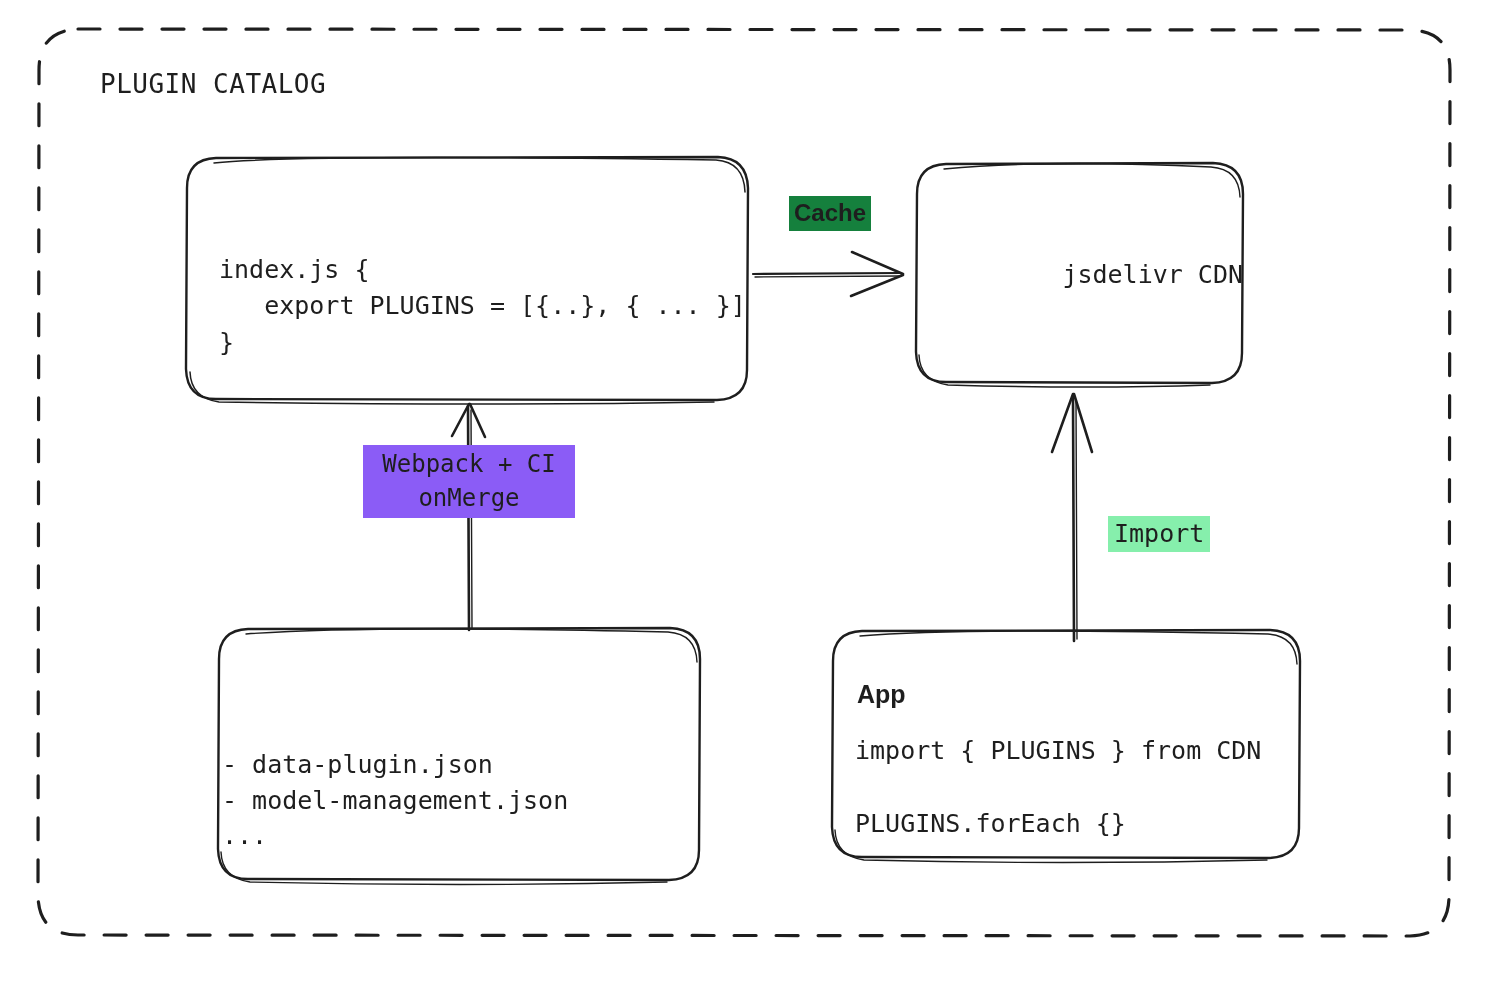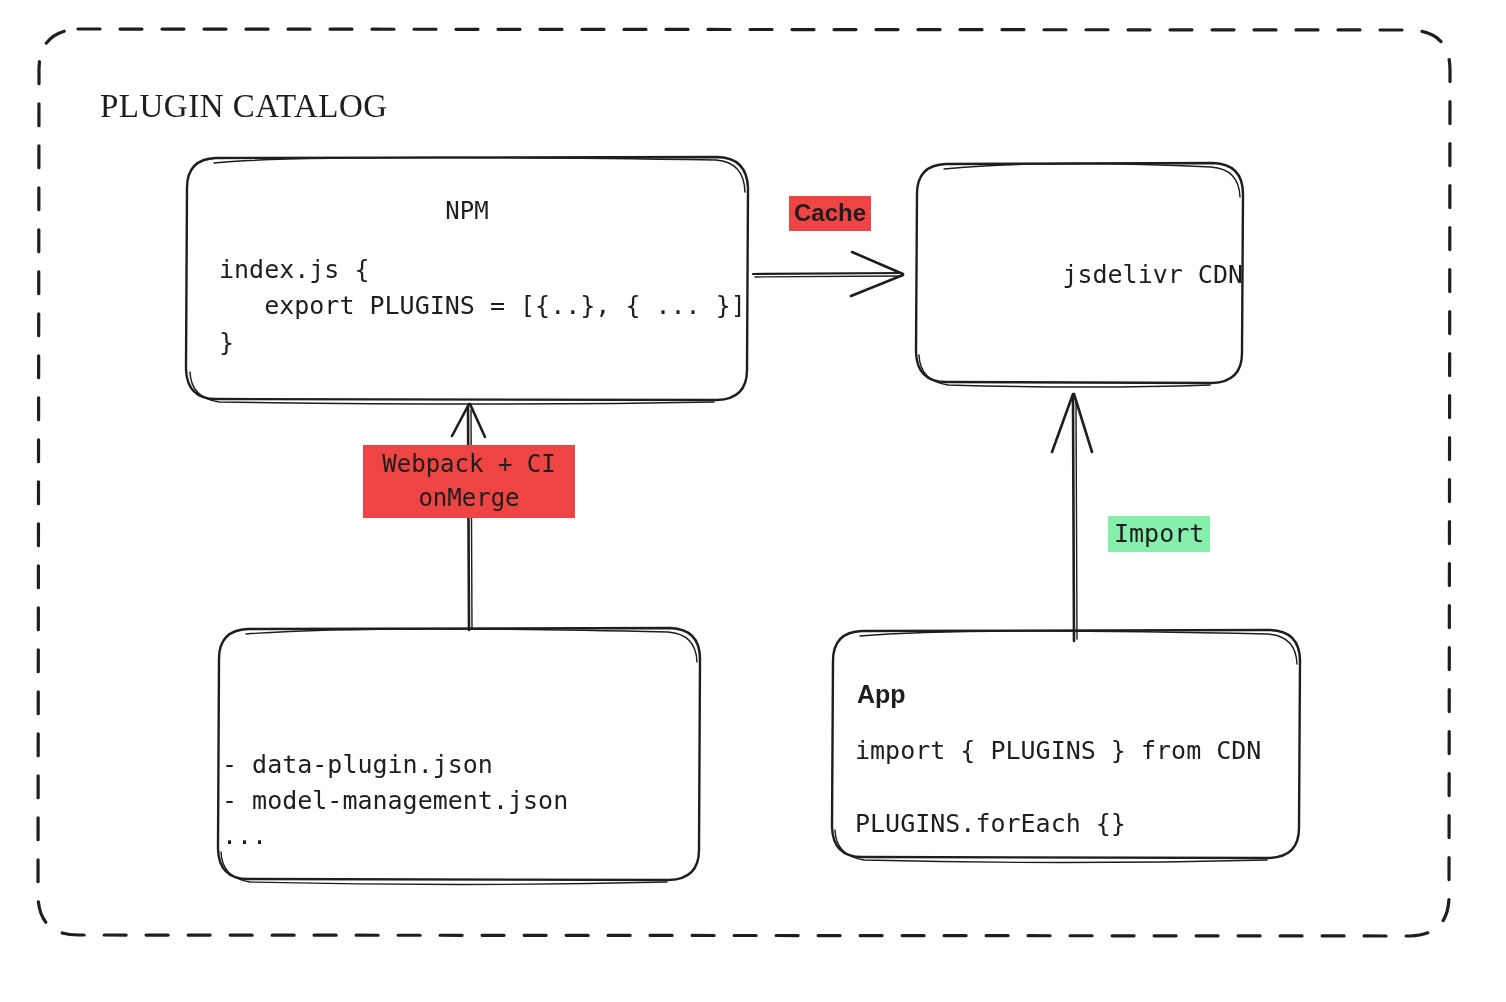--- a/index.html
+++ b/index.html
@@ -37,24 +37,23 @@
     font-family: "DejaVu Sans Mono", monospace;
   }
   .hand {
     font-family: "Liberation Sans", sans-serif;
     font-weight: 600;
   }
 
   
   #frame-title {
     left: 100px;
-    top: 85px;
-    font-size: 33px;
+    top: 68px;
+    font-size: 26px;
     letter-spacing: 0.5px;
-    font-family: Liberation Serif, serif;
   }
   #npm-title {
     left: 186px;
     top: 196px;
     width: 562px;
     text-align: center;
     font-size: 24px;
   }
   #npm-code {
     left: 219px;
@@ -66,31 +65,31 @@
     left: 916px;
     top: 259px;
     width: 327px;
     text-align: right;
     font-size: 25px;
   }
   #cache-label {
     left: 789px;
     top: 196px;
     font-size: 24px;
-    background: #ef4444;
+    background: #15803d;
     padding: 2px 5px;
   }
   #merge-label {
     left: 363px;
     top: 445px;
     width: 212px;
     text-align: center;
     font-size: 24px;
     line-height: 1.4;
-    background: #ef4444;
+    background: #8b5cf6;
     padding: 3px 0;
   }
   #repo-label {
     left: 288px;
     top: 567px;
     font-size: 25px;
   }
   #repo-list {
     left: 222px;
     top: 747px;
@@ -173,21 +172,20 @@
     <g>
       <path d="M 1074 641 L 1073 396" fill="none" stroke="#1e1e1e" stroke-width="2.6" stroke-linecap="round"></path>
       <path d="M 1077 639 L 1076 400" fill="none" stroke="#1e1e1e" stroke-width="1.4" stroke-linecap="round"></path>
       <path d="M 1052 452 L 1073 394" fill="none" stroke="#1e1e1e" stroke-width="2.6" stroke-linecap="round"></path>
       <path d="M 1092 452 L 1074 394" fill="none" stroke="#1e1e1e" stroke-width="2.6" stroke-linecap="round"></path>
     </g>
   </svg>
 
   <div class="txt mono" id="frame-title">PLUGIN CATALOG</div>
 
-  <div class="txt mono" id="npm-title">NPM</div>
 
   <div class="txt mono" id="npm-code">index.js {
    export PLUGINS = [{..}, { ... }]
 }</div>
 
   <div class="txt mono" id="cdn-title">jsdelivr CDN</div>
 
   <div class="txt hand" id="cache-label">Cache</div>
 
   <div class="txt mono" id="merge-label">Webpack + CI

